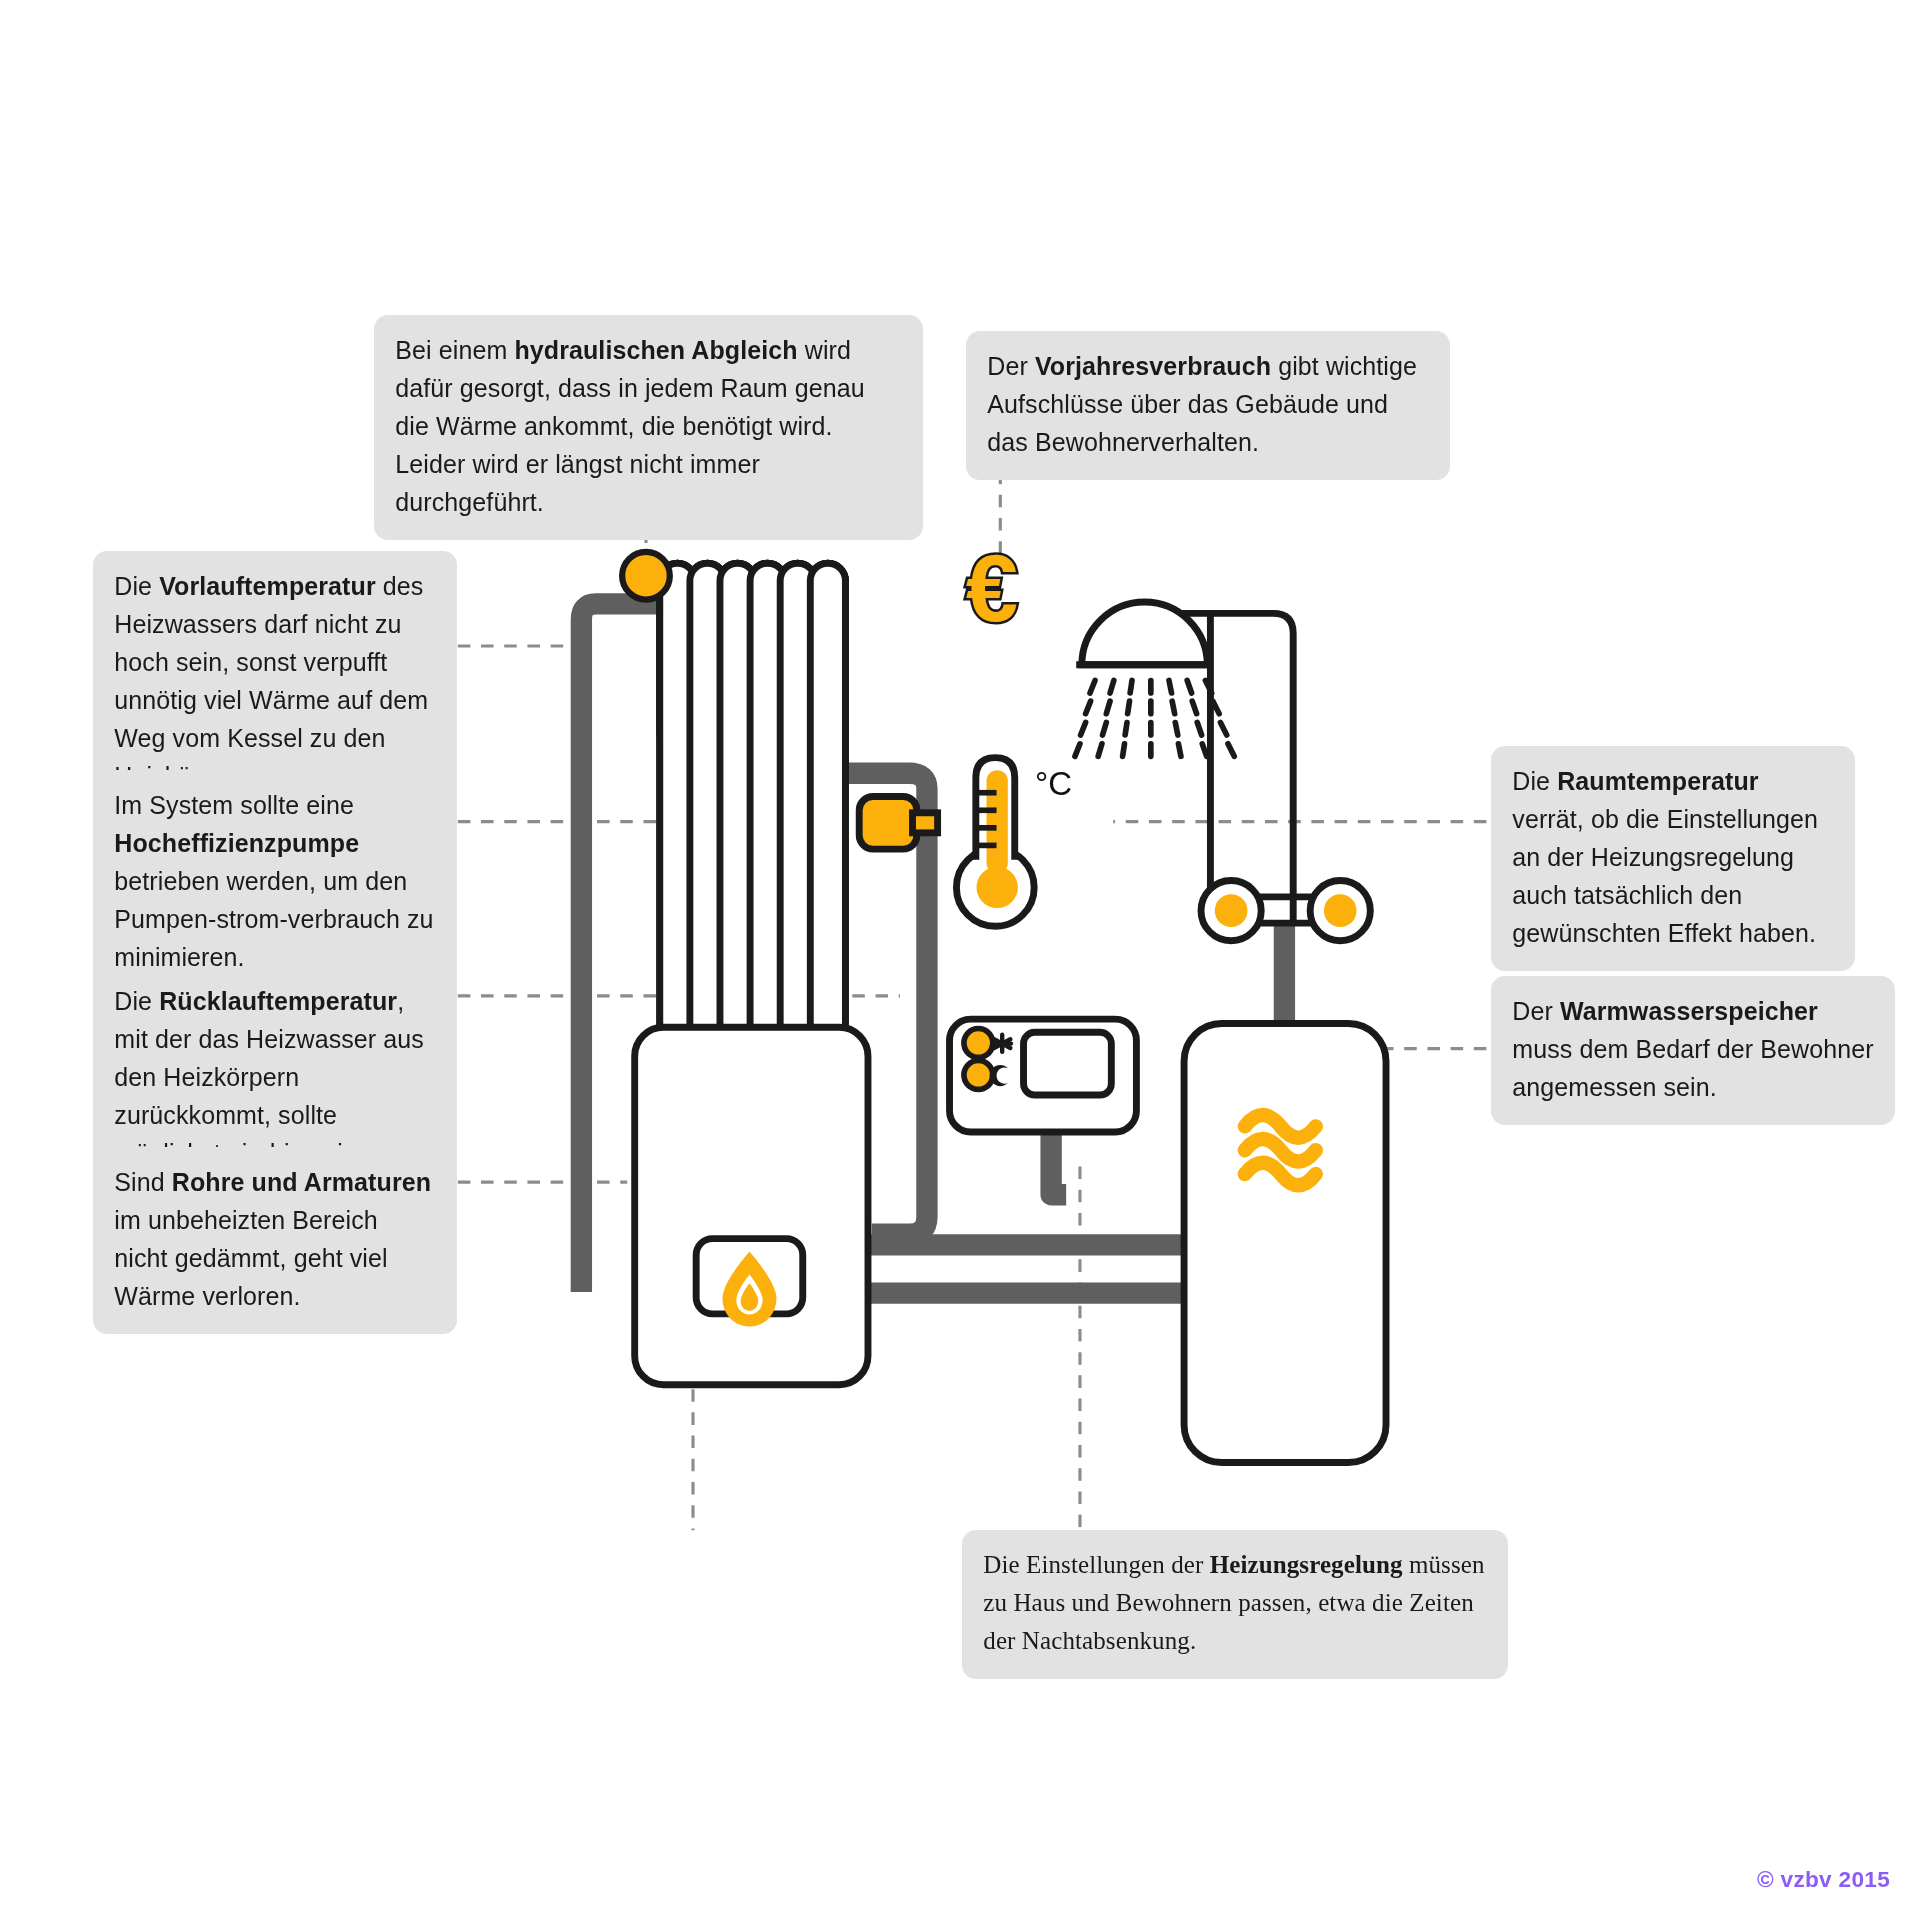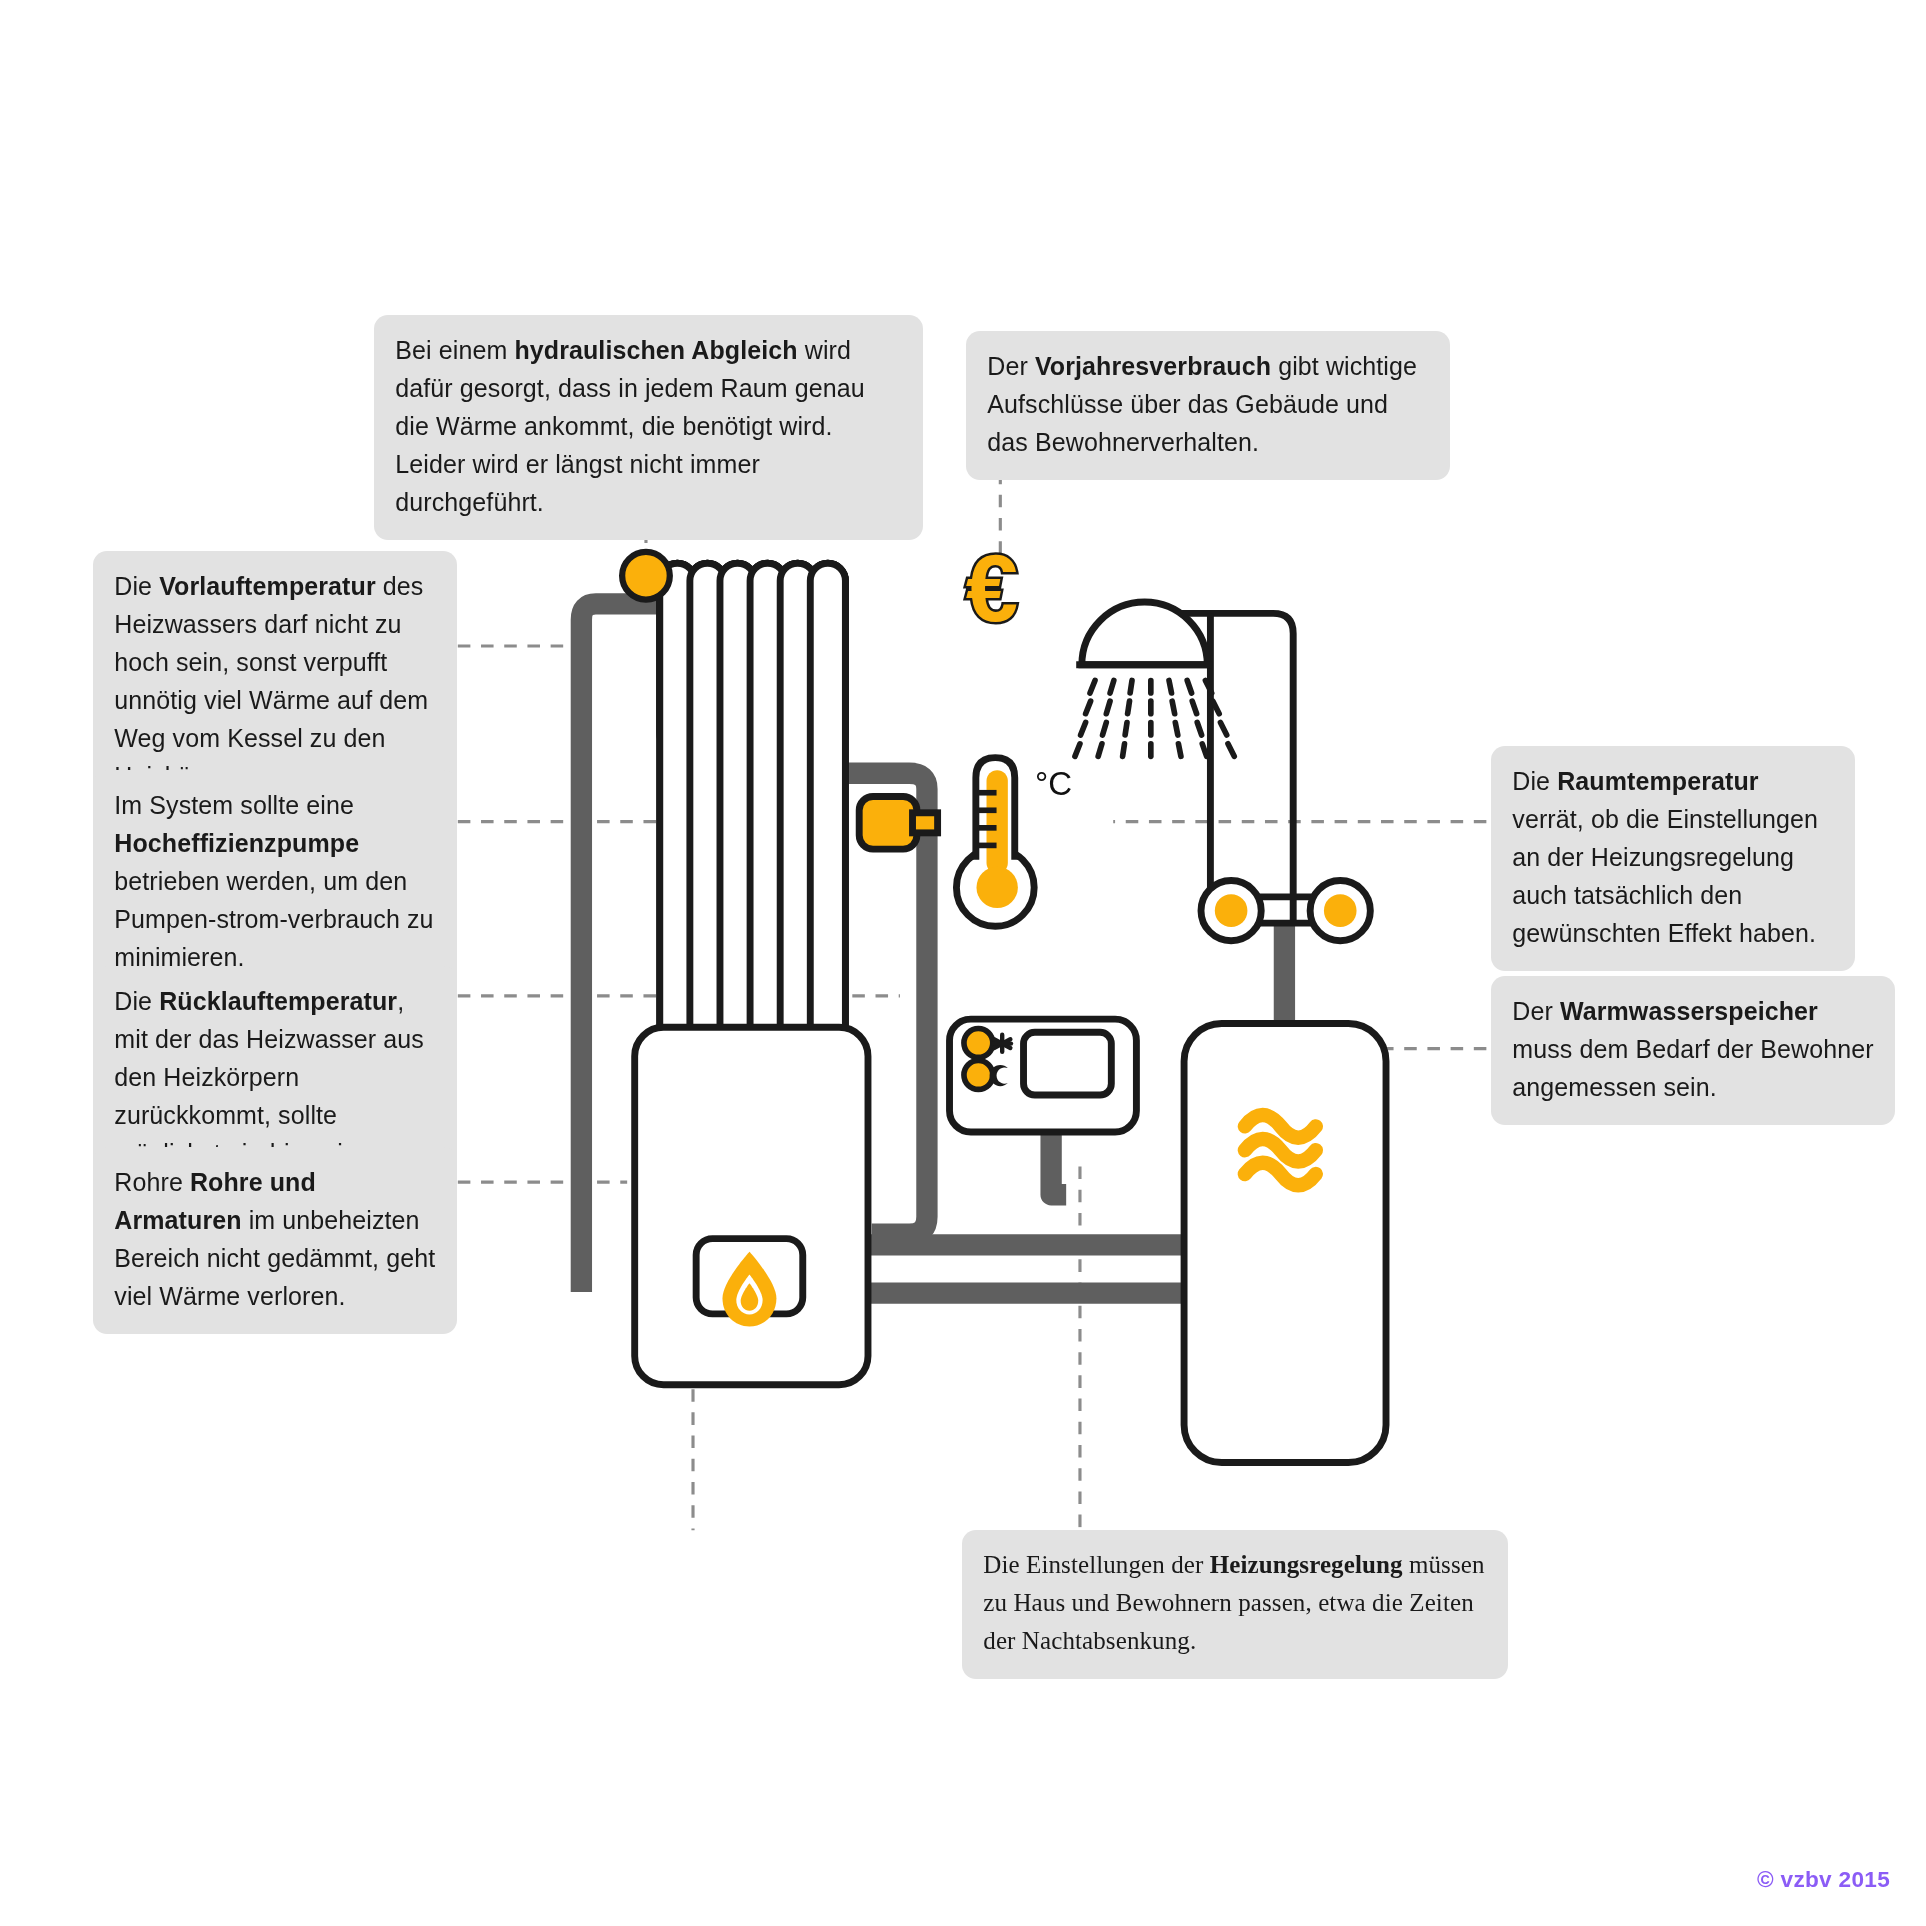--- a/index.html
+++ b/index.html
@@ -251,21 +251,21 @@
 
   <div class="callout" style="left:93px;top:770px;width:364px;">
     <span><span>Im System sollte eine </span><b>Hocheffizienzpumpe</b><span> betrieben werden, um den Pumpen-strom-verbrauch zu minimieren.</span></span>
   </div>
 
   <div class="callout" style="left:93px;top:966px;width:364px;">
     <span><span>Die </span><b>Rücklauftemperatur</b><span>, mit der das Heizwasser aus den Heizkörpern zurückkommt, sollte möglichst niedrig sein.</span></span>
   </div>
 
   <div class="callout" style="left:93px;top:1147px;width:364px;">
-    <span><span>Rohre </span><b>Rohre und Armaturen</b><span> im unbeheizten Bereich nicht gedämmt, geht viel Wärme verloren.</span></span>
+    <span><span>Sind </span><b>Rohre und Armaturen</b><span> im unbeheizten Bereich nicht gedämmt, geht viel Wärme verloren.</span></span>
   </div>
 
   <div class="callout" style="left:1491px;top:746px;width:364px;">
     <span><span>Die </span><b>Raumtemperatur</b><span> verrät, ob die Einstellungen an der Heizungsregelung auch tatsächlich den gewünschten Effekt haben.</span></span>
   </div>
 
   <div class="callout" style="left:1491px;top:976px;width:404px;">
     <span><span>Der </span><b>Warmwasserspeicher</b><span> muss dem Bedarf der Bewohner angemessen sein.</span></span>
   </div>
 

